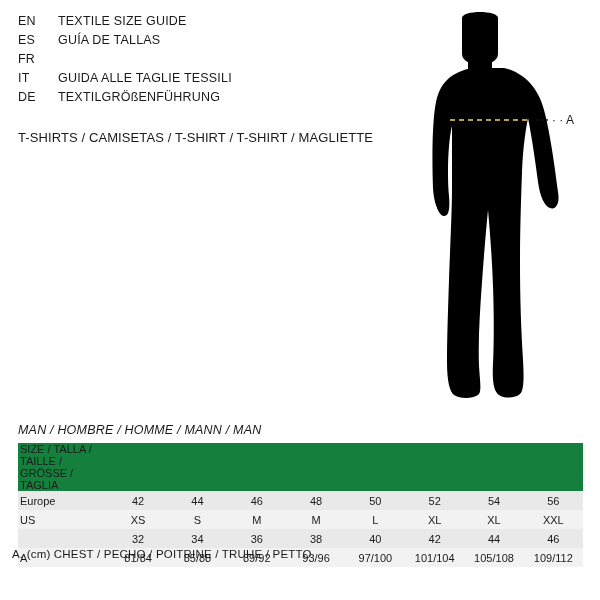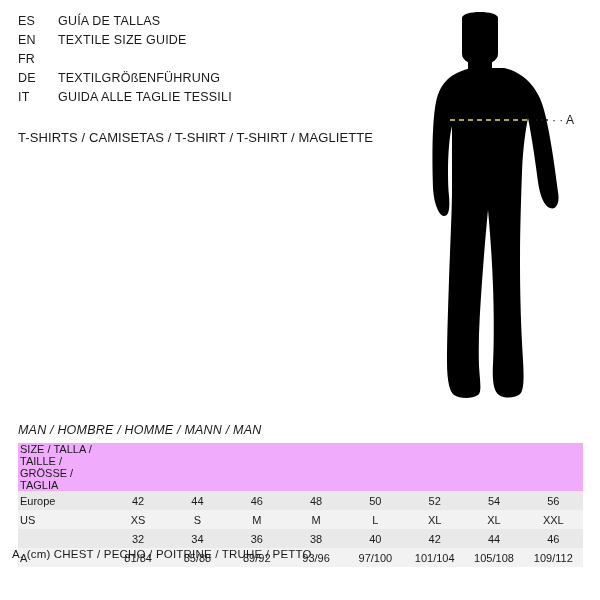--- a/index.html
+++ b/index.html
@@ -93,21 +93,21 @@
     border-collapse: collapse;
     font-size: 11px;
   }
   .size-table td {
     height: 19px;
     padding: 0;
     vertical-align: middle;
     color: #1a1a1a;
   }
   .size-table .row-head td {
-    background: #f0abfc;
+    background: #15803d;
   }
   .size-table .row-a td,
   .size-table .row-c td {
     background: #e9e9e9;
   }
   .size-table .row-b td,
   .size-table .row-d td {
     background: #f2f2f2;
   }
   .size-table td.label-cell {
@@ -126,37 +126,37 @@
     letter-spacing: .2px;
   }
 </style>
 </head>
 <body>
 
 <div class="page">
 
   <div class="lang-block">
     <div class="lang-row">
+      <span class="lang-code">EN</span>
+      <span class="lang-text">TEXTILE SIZE GUIDE</span>
+    </div>
+    <div class="lang-row">
       <span class="lang-code">ES</span>
       <span class="lang-text">GUÍA DE TALLAS</span>
     </div>
     <div class="lang-row">
-      <span class="lang-code">EN</span>
-      <span class="lang-text">TEXTILE SIZE GUIDE</span>
-    </div>
-    <div class="lang-row">
       <span class="lang-code">FR</span>
+    </div>
+    <div class="lang-row">
+      <span class="lang-code">IT</span>
+      <span class="lang-text">GUIDA ALLE TAGLIE TESSILI</span>
     </div>
     <div class="lang-row">
       <span class="lang-code">DE</span>
       <span class="lang-text">TEXTILGRÖßENFÜHRUNG</span>
-    </div>
-    <div class="lang-row">
-      <span class="lang-code">IT</span>
-      <span class="lang-text">GUIDA ALLE TAGLIE TESSILI</span>
     </div>
   </div>
 
   <div class="cat-block">
     <div class="cat-line">T-SHIRTS / CAMISETAS / T-SHIRT / T-SHIRT / MAGLIETTE</div>
   </div>
 
   <div class="figure-wrap">
     <svg width="200" height="400" viewBox="0 0 200 400">
 

